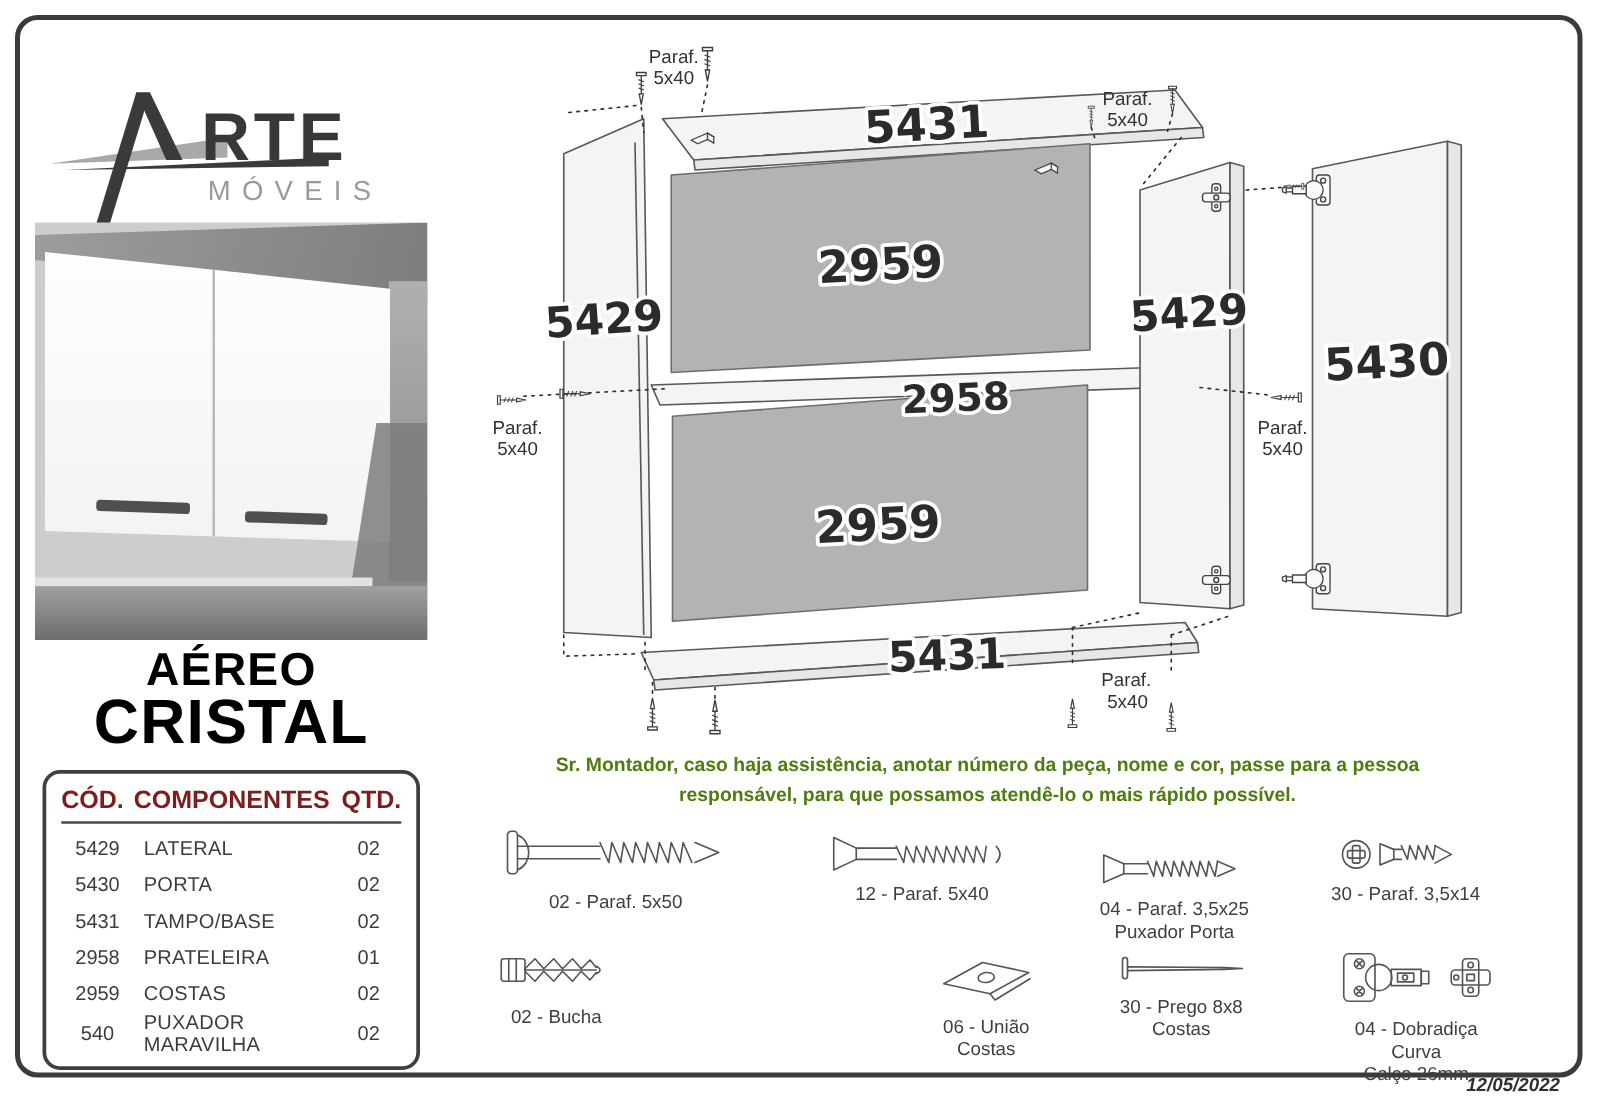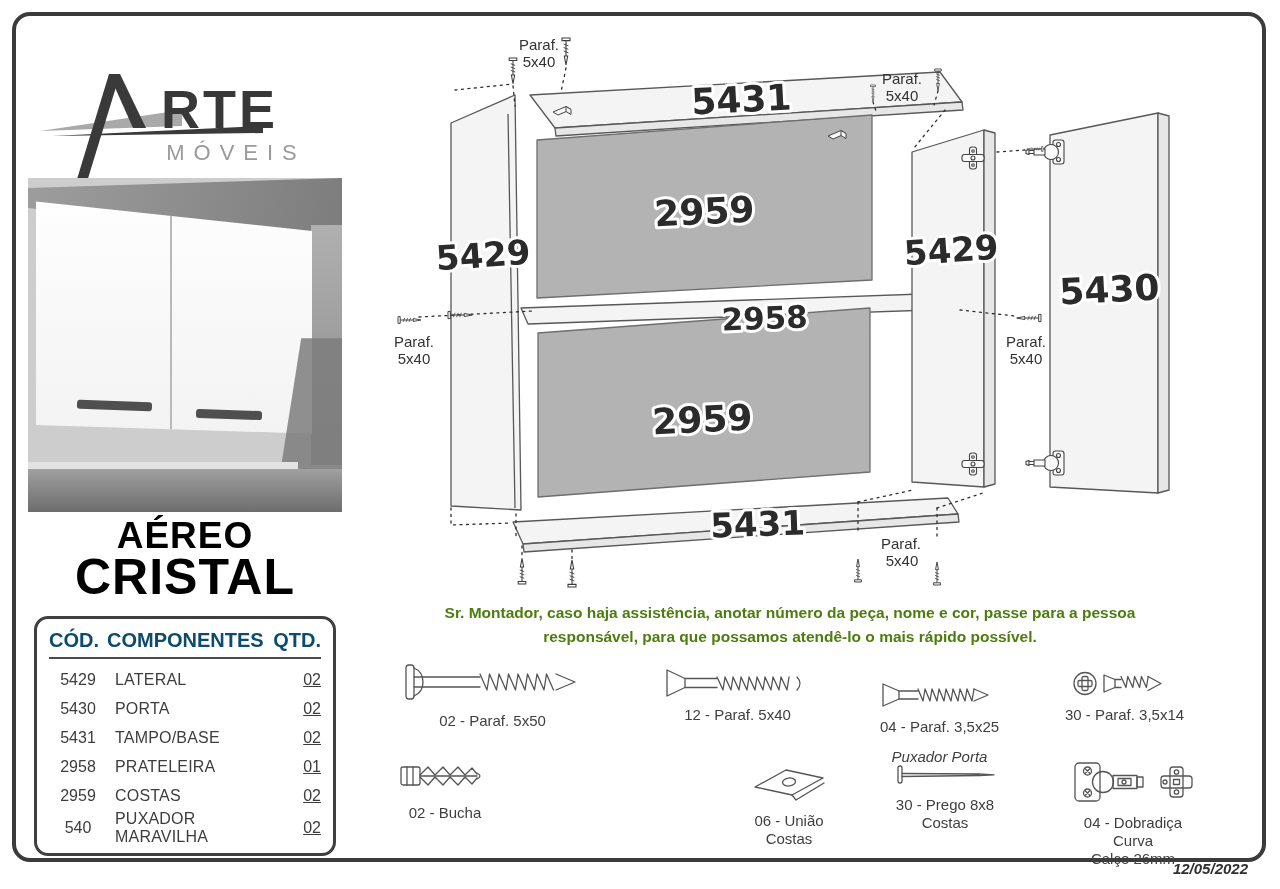--- a/index.html
+++ b/index.html
@@ -29,27 +29,27 @@
 
   
   .title{left:28px;top:516px;width:314px;text-align:center;color:#000000;font-weight:bold;}
   .title .t1{font-size:37px;line-height:39px;letter-spacing:1px;}
   .title .t2{font-size:50px;line-height:45px;letter-spacing:1px;}
 
   
   .ctable{left:34px;top:616px;width:302px;height:240px;border:3px solid #3f3f3f;border-radius:14px;
           box-sizing:border-box;padding:8px 12px 4px 12px;}
   .crow,.chead{display:grid;grid-template-columns:58px 1fr 52px;align-items:center;}
-  .chead{font-size:20px;font-weight:bold;color:#0c4a6e;padding:2px 0 5px 0;border-bottom:2px solid #4a4a4a;}
+  .chead{font-size:20px;font-weight:bold;color:#7f1d1d;padding:2px 0 5px 0;border-bottom:2px solid #4a4a4a;}
   .chead .h3{text-align:right;}
   .cbody{padding-top:6px;}
   .crow{height:29px;font-size:16px;color:#3d3d3d;}
   .crow .c1{text-align:center;}
   .crow .c2{padding-left:8px;letter-spacing:.2px;}
-  .crow .c3{text-align:right;text-decoration:underline;}
+  .crow .c3{text-align:center;}
 
   
   .note{left:395px;top:601px;width:790px;text-align:center;font-size:15.5px;font-weight:bold;
         color:#4d7c0f;line-height:24px;}
 
   
   .hw{text-align:center;}
   .hw .lbl{font-size:15px;color:#3f3f3f;line-height:18px;margin-top:4px;}
   .hwsvg{stroke:#555;fill:none;stroke-width:1.3;stroke-linejoin:round;stroke-linecap:round;}
 
@@ -271,21 +271,21 @@
   </div>
 
   <div class="abs hw" style="left:862px;top:682px;width:155px;">
     <svg class="hwsvg" width="120" height="28" viewBox="0 0 120 28">
       <path d="M3,2 L3,24 L19,17 L19,9 Z"></path>
       <path d="M19,9 H38 M19,17 H38"></path>
       <path d="M38,7 l5,12 l2,-12 l5,12 l2,-12 l5,12 l2,-12 l5,12 l2,-12 l5,12 l2,-12 l5,12 l2,-12 l5,12 l2,-12 l5,12 l2,-12"></path>
       <path d="M94,7 L108,13 L94,19"></path>
     </svg>
     <div class="lbl">04 - Paraf. 3,5x25</div>
-    <div class="lbl" style="margin-top:12px;font-style:italic;">Puxador Porta</div>
+    <div class="lbl" style="margin-top:0;">Puxador Porta</div>
   </div>
 
   <div class="abs hw" style="left:1062px;top:670px;width:125px;">
     <svg class="hwsvg" width="108" height="28" viewBox="0 0 108 28">
       <circle cx="14" cy="13.5" r="11"></circle>
       <rect x="11" y="6.5" width="6" height="14" rx="1.5"></rect>
       <rect x="7" y="10.5" width="14" height="6" rx="1.5"></rect>
       <path d="M33,5 L33,22 L44,17.5 L44,9.5 Z"></path>
       <path d="M44,9.5 H50 M44,17.5 H50"></path>
       <path d="M50,6.5 l5,11 l1.8,-11 l5,11 l1.8,-11 l5,11 l1.8,-11 l5,11 l1.8,-11"></path>

